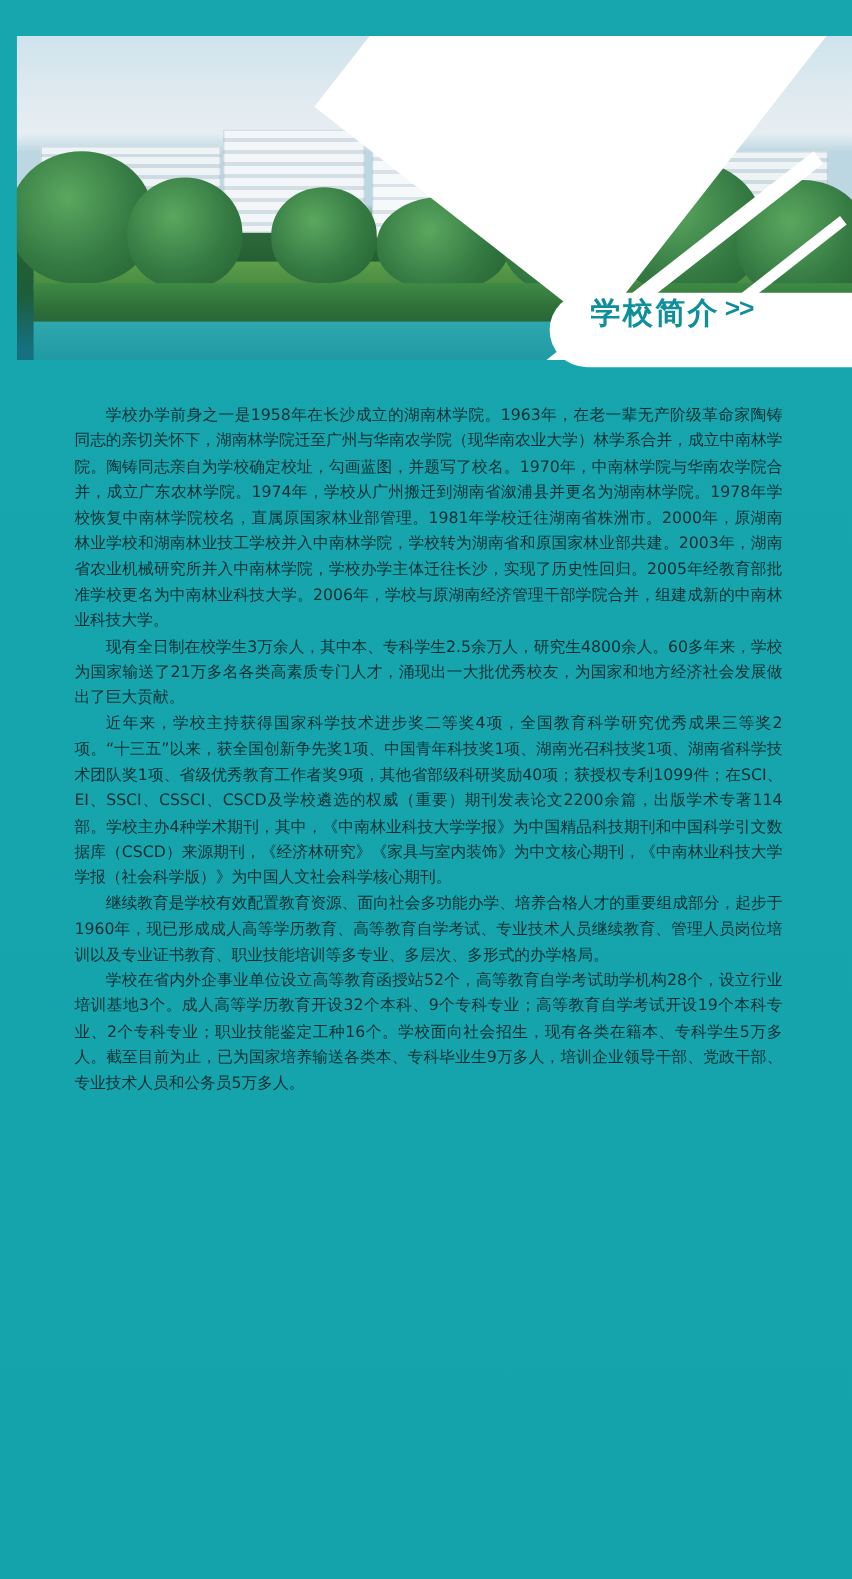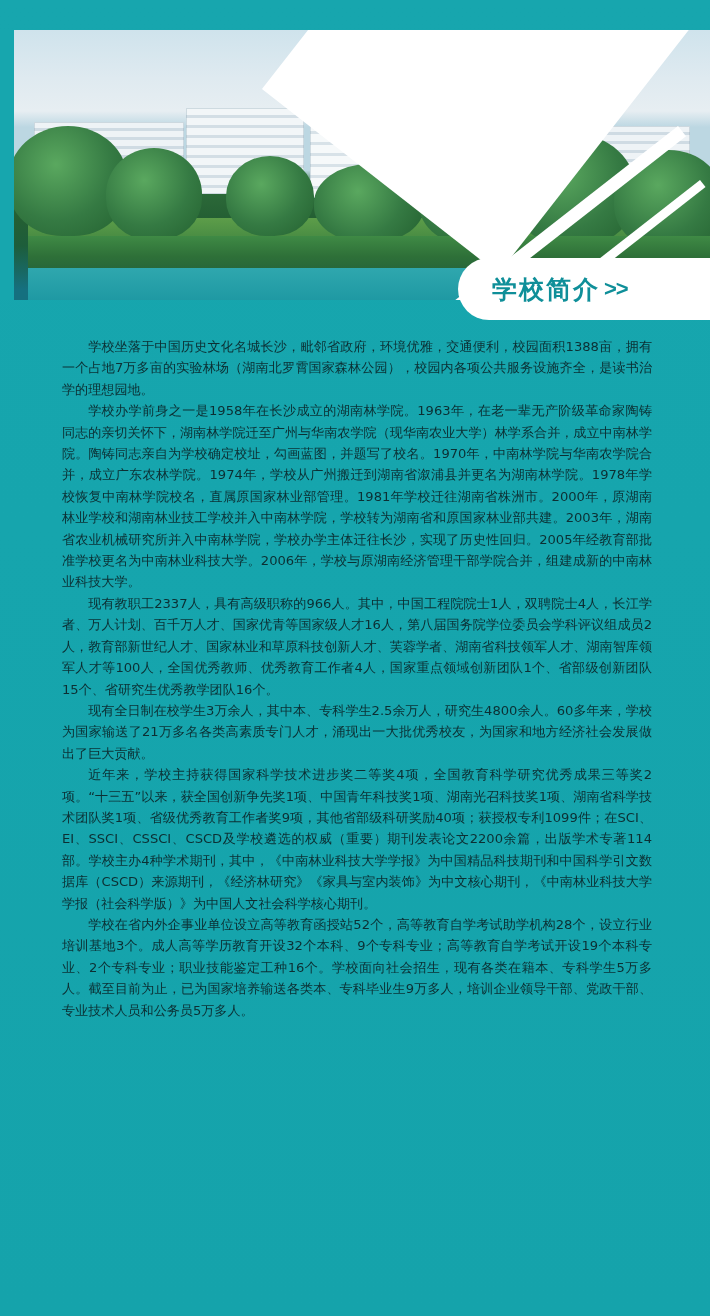--- a/index.html
+++ b/index.html
@@ -131,27 +131,26 @@
   .teal-corner {
     position: absolute;
     left: 0; top: 0; width: 14px; height: 300px;
     background: #17a6ae;
   }
 
   
   .title-pill {
     position: absolute;
     left: 458px;
-    top: 258px;
+    top: 244px;
     width: 252px;
     height: 62px;
     background: #ffffff;
     border-radius: 31px 0 0 31px;
     display: flex;
-    align-items: center;
     box-sizing: border-box;
     padding-left: 34px;
     z-index: 5;
   }
   .title-pill .t {
     color: #0f8f99;
     font-size: 25px;
     font-weight: bold;
     letter-spacing: 2px;
     font-family: "DejaVu Sans", sans-serif;
@@ -216,21 +215,20 @@
     </div>
     <div class="teal-corner"></div>
   </div>
 
   <div class="title-pill">
     <span class="t">学校简介</span>
     <span class="chev">&gt;&gt;</span>
   </div>
 
   <div class="content">
-    <p>学校坐落于中国历史文化名城长沙，毗邻省政府，环境优雅，交通便利，校园面积1388亩，拥有一个占地7万多亩的实验林场（湖南北罗霄国家森林公园），校园内各项公共服务设施齐全，是读书治学的理想园地。</p>
     <p>学校办学前身之一是1958年在长沙成立的湖南林学院。1963年，在老一辈无产阶级革命家陶铸同志的亲切关怀下，湖南林学院迁至广州与华南农学院（现华南农业大学）林学系合并，成立中南林学院。陶铸同志亲自为学校确定校址，勾画蓝图，并题写了校名。1970年，中南林学院与华南农学院合并，成立广东农林学院。1974年，学校从广州搬迁到湖南省溆浦县并更名为湖南林学院。1978年学校恢复中南林学院校名，直属原国家林业部管理。1981年学校迁往湖南省株洲市。2000年，原湖南林业学校和湖南林业技工学校并入中南林学院，学校转为湖南省和原国家林业部共建。2003年，湖南省农业机械研究所并入中南林学院，学校办学主体迁往长沙，实现了历史性回归。2005年经教育部批准学校更名为中南林业科技大学。2006年，学校与原湖南经济管理干部学院合并，组建成新的中南林业科技大学。</p>
-    <p>现有教职工2337人，具有高级职称的966人。其中，中国工程院院士1人，双聘院士4人，长江学者、万人计划、百千万人才、国家优青等国家级人才16人，第八届国务院学位委员会学科评议组成员2人，教育部新世纪人才、国家林业和草原科技创新人才、芙蓉学者、湖南省科技领军人才、湖南智库领军人才等100人，全国优秀教师、优秀教育工作者4人，国家重点领域创新团队1个、省部级创新团队15个、省研究生优秀教学团队16个。</p>
     <p>现有全日制在校学生3万余人，其中本、专科学生2.5余万人，研究生4800余人。60多年来，学校为国家输送了21万多名各类高素质专门人才，涌现出一大批优秀校友，为国家和地方经济社会发展做出了巨大贡献。</p>
     <p>近年来，学校主持获得国家科学技术进步奖二等奖4项，全国教育科学研究优秀成果三等奖2项。“十三五”以来，获全国创新争先奖1项、中国青年科技奖1项、湖南光召科技奖1项、湖南省科学技术团队奖1项、省级优秀教育工作者奖9项，其他省部级科研奖励40项；获授权专利1099件；在SCI、EI、SSCI、CSSCI、CSCD及学校遴选的权威（重要）期刊发表论文2200余篇，出版学术专著114部。学校主办4种学术期刊，其中，《中南林业科技大学学报》为中国精品科技期刊和中国科学引文数据库（CSCD）来源期刊，《经济林研究》《家具与室内装饰》为中文核心期刊，《中南林业科技大学学报（社会科学版）》为中国人文社会科学核心期刊。</p>
+    <p>继续教育是学校有效配置教育资源、面向社会多功能办学、培养合格人才的重要组成部分，起步于1960年，现已形成成人高等学历教育、高等教育自学考试、专业技术人员继续教育、管理人员岗位培训以及专业证书教育、职业技能培训等多专业、多层次、多形式的办学格局。</p>
     <p>学校在省内外企事业单位设立高等教育函授站52个，高等教育自学考试助学机构28个，设立行业培训基地3个。成人高等学历教育开设32个本科、9个专科专业；高等教育自学考试开设19个本科专业、2个专科专业；职业技能鉴定工种16个。学校面向社会招生，现有各类在籍本、专科学生5万多人。截至目前为止，已为国家培养输送各类本、专科毕业生9万多人，培训企业领导干部、党政干部、专业技术人员和公务员5万多人。</p>
   </div>
 
 </div>
 
 </body></html>

